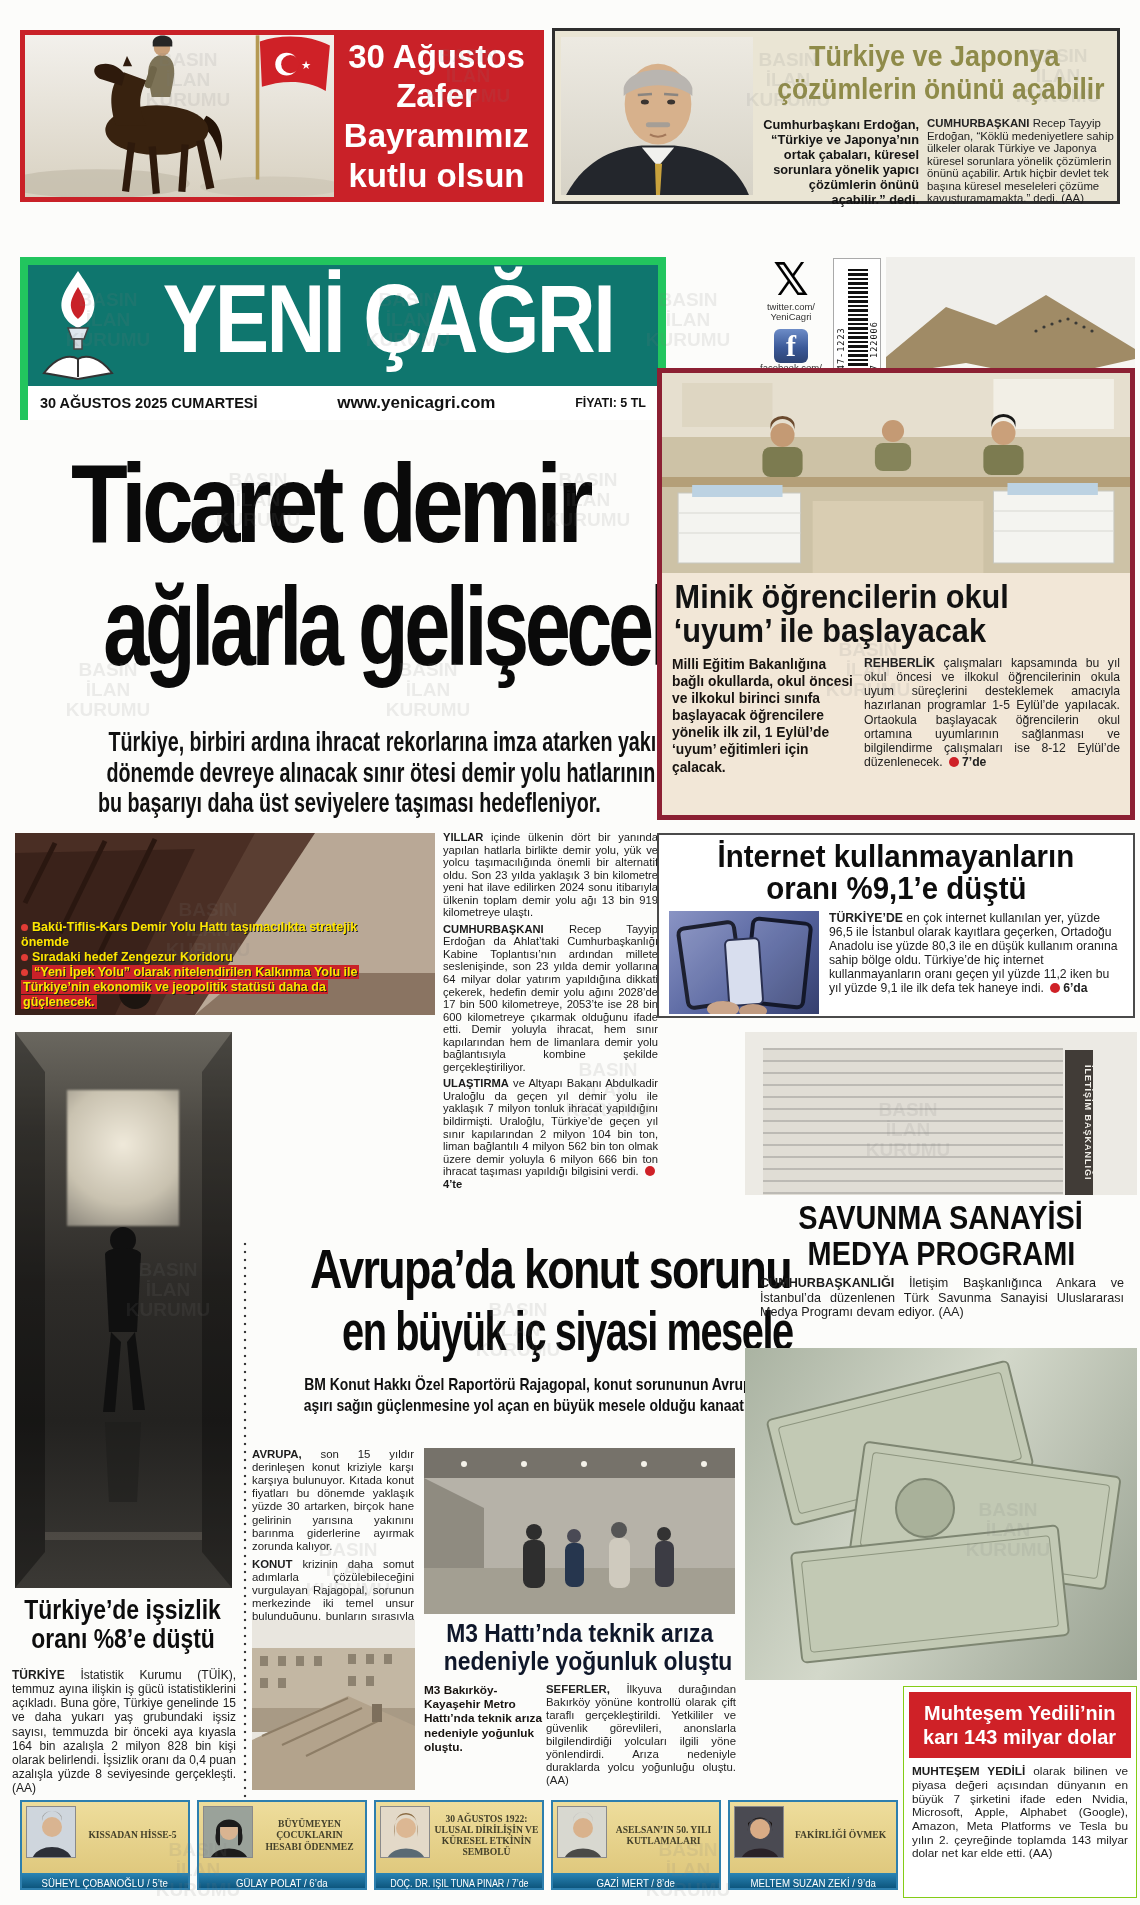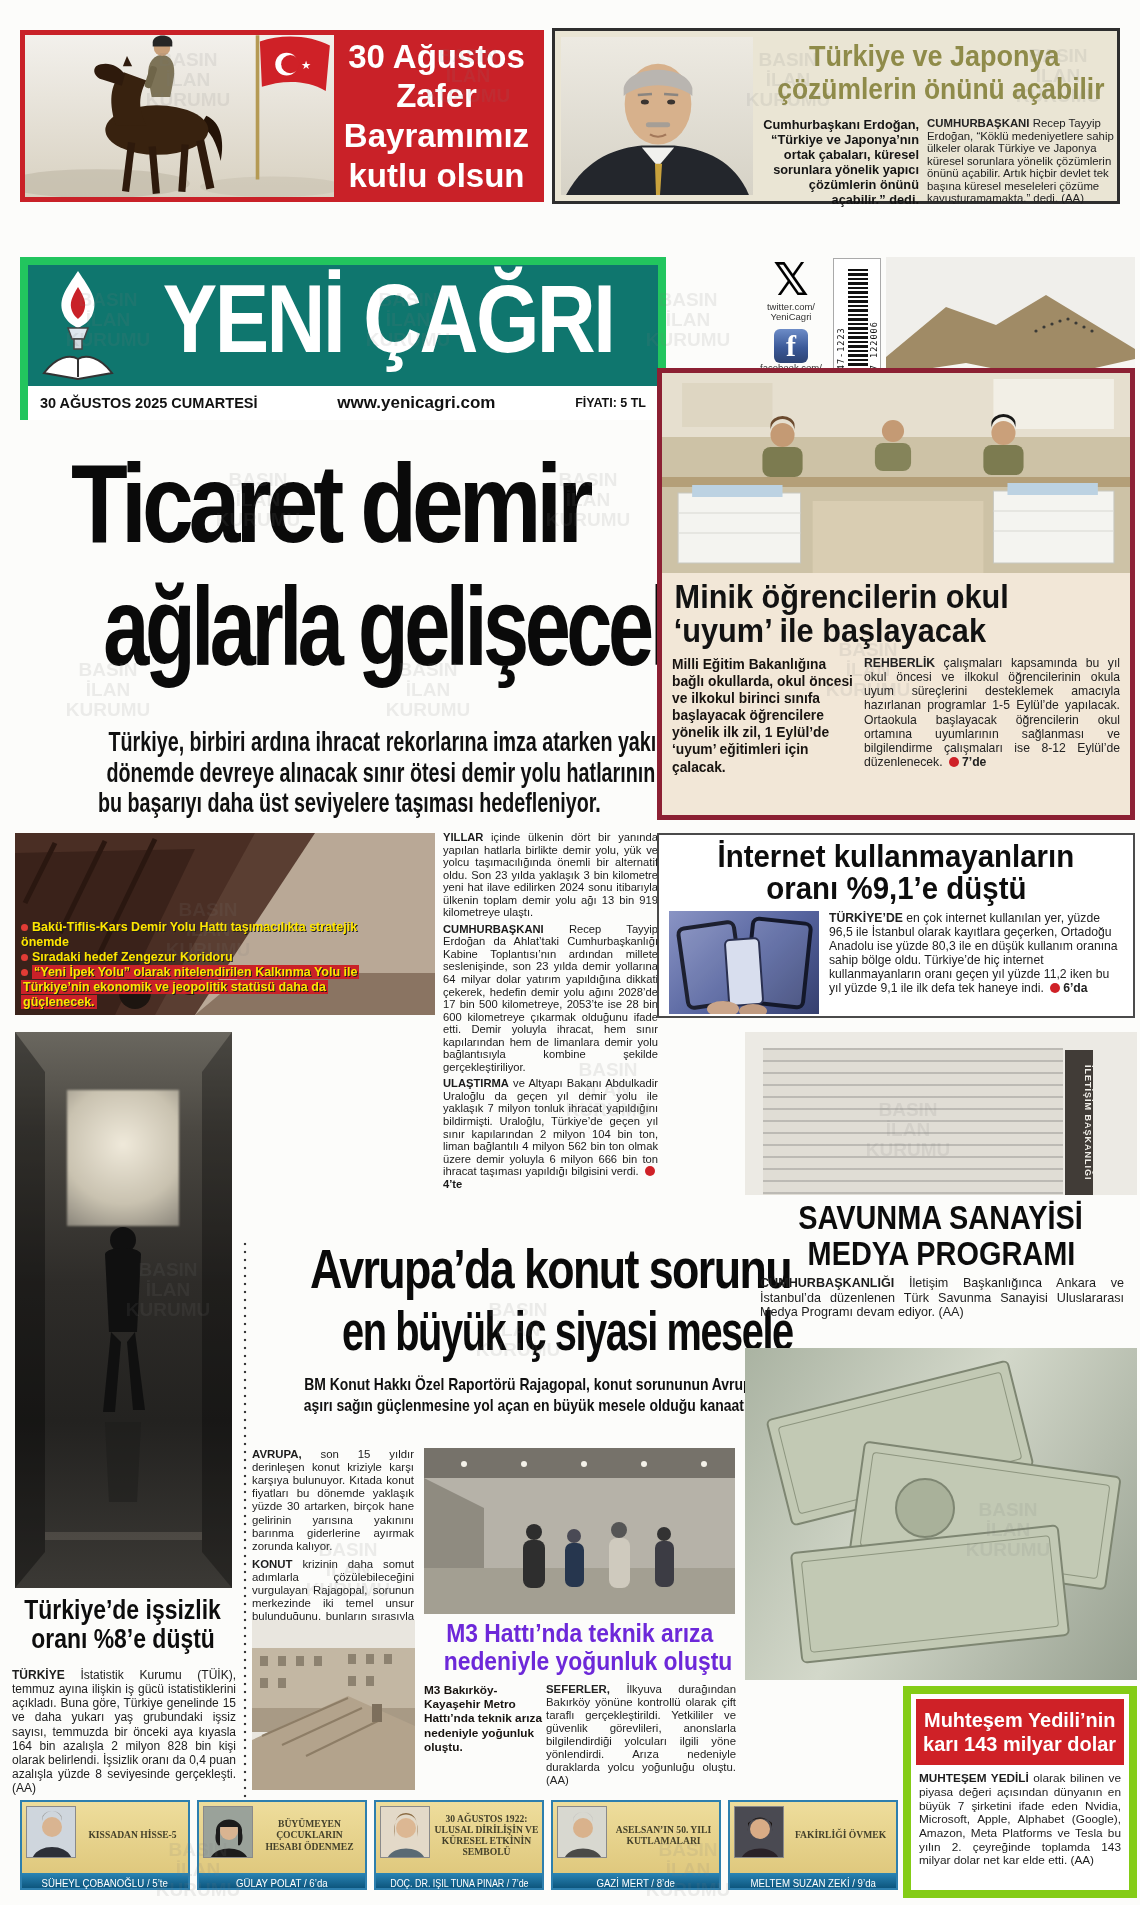--- a/index.html
+++ b/index.html
@@ -106,39 +106,39 @@
       letter-spacing:-2px; line-height:1.1; color:#0a0a0a; }
   .housing-sub { left:252px; top:1374px; width:482px; text-align:center; font-weight:bold; font-size:17px;
       line-height:1.25; color:#111; }
   .housing-text { left:252px; top:1448px; width:162px; font-size:11.4px; line-height:1.15; color:#1c1c1c; text-align:justify; }
   .housing-text p { margin-bottom:5px; }
   .tunnel-photo { left:424px; top:1448px; width:311px; height:166px; overflow:hidden; background:#b6b2a8; }
   .roof-photo { left:252px; top:1620px; width:163px; height:170px; overflow:hidden; background:#cfc8bc; }
 
   
   .metro-block { left:424px; top:1620px; width:312px; }
-  .metro-head { text-align:center; font-weight:bold; font-size:26px; line-height:1.07; color:#6d28d9; }
+  .metro-head { text-align:center; font-weight:bold; font-size:26px; line-height:1.07; color:#0f172a; }
   .metro-cols { display:flex; gap:4px; margin-top:7px; }
   .metro-left { width:118px; font-weight:bold; font-size:11.8px; line-height:1.22; color:#171310; }
   .metro-right { flex:1; font-size:11.4px; line-height:1.15; color:#222; text-align:justify; }
 
   
   .building-photo { left:745px; top:1032px; width:392px; height:163px; overflow:hidden; background:#eceae4; }
   .bldg-facade { position:absolute; left:18px; top:16px; width:300px; height:147px; background:#e0ddd5;
       background-image:repeating-linear-gradient(180deg, rgba(95,95,95,.28) 0 2px, transparent 2px 12px); }
   .bldg-sign { position:absolute; right:44px; top:18px; width:28px; height:145px; background:#413c37;
       color:#f2f0ea; font-weight:bold; font-size:9px; letter-spacing:1px; writing-mode:vertical-rl; text-align:center; }
   .defense-head { left:745px; top:1200px; width:392px; text-align:center; font-weight:bold; font-size:34px;
       line-height:1.05; color:#0c0c0c; }
   .defense-body { left:760px; top:1276px; width:364px; font-size:12.6px; line-height:1.17; color:#1d1d1d; text-align:justify; }
   .money-photo { left:745px; top:1348px; width:392px; height:332px; overflow:hidden;
       background:linear-gradient(120deg,#aab3a2,#d3d8ca 45%,#97a090); }
   .bill { position:absolute; border:2px solid #7e8672; background:#c2c9b4; border-radius:6px; }
   .bill::after { content:""; position:absolute; left:8px; top:8px; right:8px; bottom:8px; border:1px solid #8d957f; border-radius:4px; }
-  .m7-box { left:903px; top:1686px; width:234px; height:212px; border:8px solid #84cc16; background:#fff; }
+  .m7-box { left:903px; top:1686px; width:234px; height:212px; border:1px solid #84cc16; background:#fff; }
   .m7-badge { margin:5px; background:#cf2127; color:#fff; text-align:center; font-weight:bold; font-size:21px;
       line-height:1.15; padding:9px 2px; }
   .m7-text { padding:2px 8px; font-size:11.8px; line-height:1.16; color:#1c1c1c; text-align:justify; }
 
   
   .columnists { left:20px; top:1800px; width:878px; height:90px; display:flex; gap:7px; }
   .col-box { position:relative; flex:1; border:2px solid #2d7fae; background:linear-gradient(180deg,#eedd9c,#dcc477); padding:4px 3px 24px 4px; display:flex; gap:4px; }
   .col-photo { width:50px; height:52px; border:1px solid #8a8a8a; flex:none; overflow:hidden; }
   .col-title { flex:1; display:flex; align-items:center; justify-content:center; text-align:center;
       font-family:"Liberation Serif", serif; font-weight:bold; font-size:9.6px; line-height:1.15; color:#44412b; }

